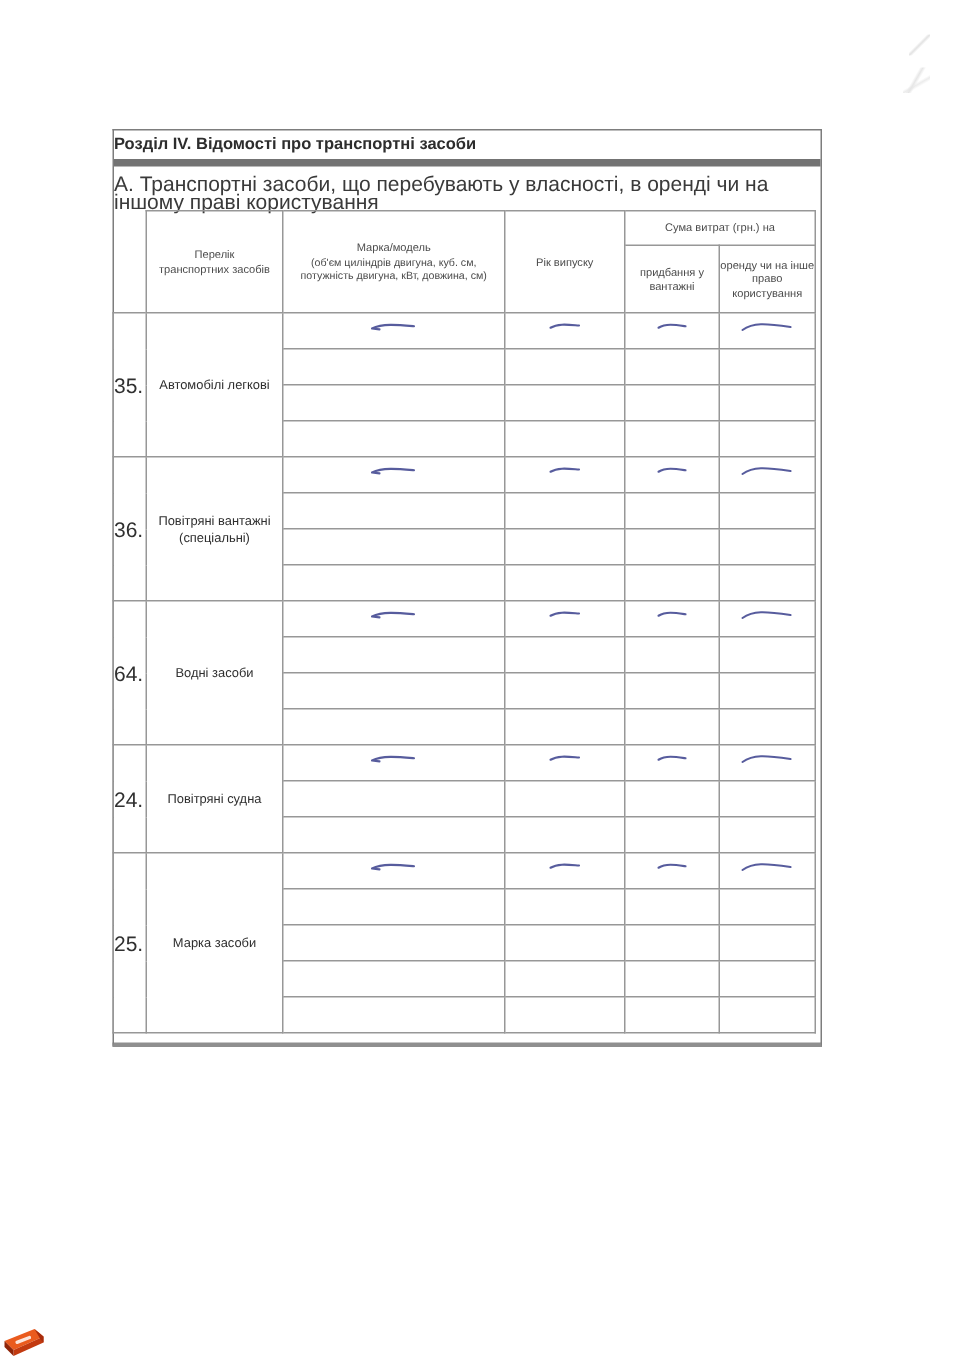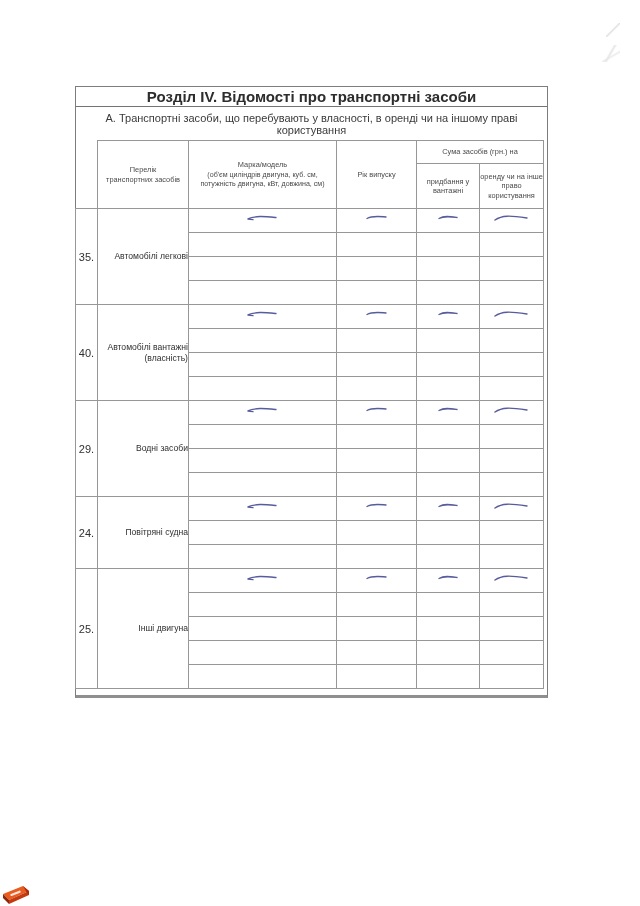--- a/index.html
+++ b/index.html
@@ -12,52 +12,52 @@
 
   
   .outer-box {
     position:absolute; left:75px; top:86px; width:473px; height:612px;
     box-sizing:border-box;
     border:1px solid #7d7d7d;
     border-bottom:3px solid #8f8f8f;
     background:#fff;
   }
   .title-bar {
-    height:19px; line-height:19px; text-align:center;
-    font-weight:bold; font-size:15px; color:#2d2d2d;
-    border-bottom:1px solid #737373;
+    height:19px; line-height:19px; 
+    font-weight:bold; font-size:11px; color:#2d2d2d;
+    border-bottom:5px solid #737373;
   }
   .subtitle {
-    margin-top:6px; text-align:center;
-    font-size:11px; line-height:11.5px; color:#3a3a3a;
+    margin-top:6px; text-align:left;
+    font-size:14px; line-height:11.5px; color:#3a3a3a;
   }
 
   
   table.main {
     position:absolute; left:75px; top:140px;
     border-collapse:collapse; table-layout:fixed;
   }
   table.main th, table.main td {
     border:1px solid #979797; padding:0;
     font-weight:normal; box-sizing:border-box;
   }
   thead th {
     font-size:7.4px; line-height:9.5px; color:#4a4a4a;
     text-align:center; vertical-align:middle; padding:1px 2px;
   }
   tr.h1 { height:23px; }
   tr.h2 { height:45px; }
   .mm-detail { display:block; margin-top:2px; font-size:7.1px; line-height:9px; }
   td.num-cell {
-    border:none; font-size:11px; color:#303030;
-    text-align:center; vertical-align:middle;
+    border:none; font-size:14px; color:#303030;
+    vertical-align:middle;
   }
   td.label-cell {
     font-size:8.6px; line-height:11px; color:#2f2f2f;
-    text-align:right; vertical-align:middle;
+    text-align:center; vertical-align:middle;
     padding:2px 4px 2px 7px;
   }
   tbody tr { height:24px; }
   td.data-cell {
     text-align:center; vertical-align:top;
     border-top-color:#ababab; border-bottom-color:#ababab;
   }
   td.data-cell svg { display:inline-block; margin-top:3px; }
 
   
@@ -108,21 +108,21 @@
         <th class="num-cell" style="border:none" rowspan="2"></th>
         <th rowspan="2">
           <span>Перелік</span><br>
           <span>транспортних засобів</span>
         </th>
         <th rowspan="2">
           <span>Марка/модель</span>
           <span class="mm-detail">(об'єм циліндрів двигуна, куб. см, потужність двигуна, кВт, довжина, см)</span>
         </th>
         <th rowspan="2">Рік випуску</th>
-        <th colspan="2">Сума засобів (грн.) на</th>
+        <th colspan="2">Сума витрат (грн.) на</th>
       </tr>
       <tr class="h2">
         <th>придбання у вантажні</th>
         <th>оренду чи на інше право користування</th>
       </tr>
     </thead>
     <tbody>
         <tr>
           <td class="num-cell" rowspan="4">35.</td>
           <td class="label-cell" rowspan="4">Автомобілі легкові</td>
@@ -151,55 +151,55 @@
           <td class="data-cell"></td>
           <td class="data-cell"></td>
         </tr>
         <tr>
           <td class="data-cell"></td>
           <td class="data-cell"></td>
           <td class="data-cell"></td>
           <td class="data-cell"></td>
         </tr>
         <tr>
-          <td class="num-cell" rowspan="4">40.</td>
-          <td class="label-cell" rowspan="4">Автомобілі вантажні (власність)</td>
-          <td class="data-cell"><svg width="36" height="12" viewBox="0 0 36 12">
-              <path d="M3 7 C 10 3.5, 20 4.5, 31 5.5 M3 7 L8 7.6" fill="none" stroke="#3a3f8c" stroke-width="1.4" stroke-linecap="round" opacity="0.85"></path>
-            </svg></td>
-          <td class="data-cell"><svg width="26" height="12" viewBox="0 0 26 12">
-              <path d="M3 6.5 C 8 3.5, 15 4.5, 22 5" fill="none" stroke="#3a3f8c" stroke-width="1.4" stroke-linecap="round" opacity="0.85"></path>
-            </svg></td>
-          <td class="data-cell"><svg width="25" height="12" viewBox="0 0 25 12">
-              <path d="M3 6.5 C 8 3.5, 14 4.5, 21 5.5" fill="none" stroke="#3a3f8c" stroke-width="1.4" stroke-linecap="round" opacity="0.85"></path>
-            </svg></td>
-          <td class="data-cell"><svg width="38" height="12" viewBox="0 0 38 12">
-              <path d="M2 8 C 9 3, 17 3.5, 34 6" fill="none" stroke="#3a3f8c" stroke-width="1.4" stroke-linecap="round" opacity="0.85"></path>
-            </svg></td>
-        </tr>
-        <tr>
-          <td class="data-cell"></td>
-          <td class="data-cell"></td>
-          <td class="data-cell"></td>
-          <td class="data-cell"></td>
-        </tr>
-        <tr>
-          <td class="data-cell"></td>
-          <td class="data-cell"></td>
-          <td class="data-cell"></td>
-          <td class="data-cell"></td>
-        </tr>
-        <tr>
-          <td class="data-cell"></td>
-          <td class="data-cell"></td>
-          <td class="data-cell"></td>
-          <td class="data-cell"></td>
-        </tr>
-        <tr>
-          <td class="num-cell" rowspan="4">29.</td>
+          <td class="num-cell" rowspan="4">36.</td>
+          <td class="label-cell" rowspan="4">Повітряні вантажні (спеціальні)</td>
+          <td class="data-cell"><svg width="36" height="12" viewBox="0 0 36 12">
+              <path d="M3 7 C 10 3.5, 20 4.5, 31 5.5 M3 7 L8 7.6" fill="none" stroke="#3a3f8c" stroke-width="1.4" stroke-linecap="round" opacity="0.85"></path>
+            </svg></td>
+          <td class="data-cell"><svg width="26" height="12" viewBox="0 0 26 12">
+              <path d="M3 6.5 C 8 3.5, 15 4.5, 22 5" fill="none" stroke="#3a3f8c" stroke-width="1.4" stroke-linecap="round" opacity="0.85"></path>
+            </svg></td>
+          <td class="data-cell"><svg width="25" height="12" viewBox="0 0 25 12">
+              <path d="M3 6.5 C 8 3.5, 14 4.5, 21 5.5" fill="none" stroke="#3a3f8c" stroke-width="1.4" stroke-linecap="round" opacity="0.85"></path>
+            </svg></td>
+          <td class="data-cell"><svg width="38" height="12" viewBox="0 0 38 12">
+              <path d="M2 8 C 9 3, 17 3.5, 34 6" fill="none" stroke="#3a3f8c" stroke-width="1.4" stroke-linecap="round" opacity="0.85"></path>
+            </svg></td>
+        </tr>
+        <tr>
+          <td class="data-cell"></td>
+          <td class="data-cell"></td>
+          <td class="data-cell"></td>
+          <td class="data-cell"></td>
+        </tr>
+        <tr>
+          <td class="data-cell"></td>
+          <td class="data-cell"></td>
+          <td class="data-cell"></td>
+          <td class="data-cell"></td>
+        </tr>
+        <tr>
+          <td class="data-cell"></td>
+          <td class="data-cell"></td>
+          <td class="data-cell"></td>
+          <td class="data-cell"></td>
+        </tr>
+        <tr>
+          <td class="num-cell" rowspan="4">64.</td>
           <td class="label-cell" rowspan="4">Водні засоби</td>
           <td class="data-cell"><svg width="36" height="12" viewBox="0 0 36 12">
               <path d="M3 7 C 10 3.5, 20 4.5, 31 5.5 M3 7 L8 7.6" fill="none" stroke="#3a3f8c" stroke-width="1.4" stroke-linecap="round" opacity="0.85"></path>
             </svg></td>
           <td class="data-cell"><svg width="26" height="12" viewBox="0 0 26 12">
               <path d="M3 6.5 C 8 3.5, 15 4.5, 22 5" fill="none" stroke="#3a3f8c" stroke-width="1.4" stroke-linecap="round" opacity="0.85"></path>
             </svg></td>
           <td class="data-cell"><svg width="25" height="12" viewBox="0 0 25 12">
               <path d="M3 6.5 C 8 3.5, 14 4.5, 21 5.5" fill="none" stroke="#3a3f8c" stroke-width="1.4" stroke-linecap="round" opacity="0.85"></path>
             </svg></td>
@@ -248,21 +248,21 @@
           <td class="data-cell"></td>
         </tr>
         <tr>
           <td class="data-cell"></td>
           <td class="data-cell"></td>
           <td class="data-cell"></td>
           <td class="data-cell"></td>
         </tr>
         <tr>
           <td class="num-cell" rowspan="5">25.</td>
-          <td class="label-cell" rowspan="5">Інші двигуна</td>
+          <td class="label-cell" rowspan="5">Марка засоби</td>
           <td class="data-cell"><svg width="36" height="12" viewBox="0 0 36 12">
               <path d="M3 7 C 10 3.5, 20 4.5, 31 5.5 M3 7 L8 7.6" fill="none" stroke="#3a3f8c" stroke-width="1.4" stroke-linecap="round" opacity="0.85"></path>
             </svg></td>
           <td class="data-cell"><svg width="26" height="12" viewBox="0 0 26 12">
               <path d="M3 6.5 C 8 3.5, 15 4.5, 22 5" fill="none" stroke="#3a3f8c" stroke-width="1.4" stroke-linecap="round" opacity="0.85"></path>
             </svg></td>
           <td class="data-cell"><svg width="25" height="12" viewBox="0 0 25 12">
               <path d="M3 6.5 C 8 3.5, 14 4.5, 21 5.5" fill="none" stroke="#3a3f8c" stroke-width="1.4" stroke-linecap="round" opacity="0.85"></path>
             </svg></td>
           <td class="data-cell"><svg width="38" height="12" viewBox="0 0 38 12">

